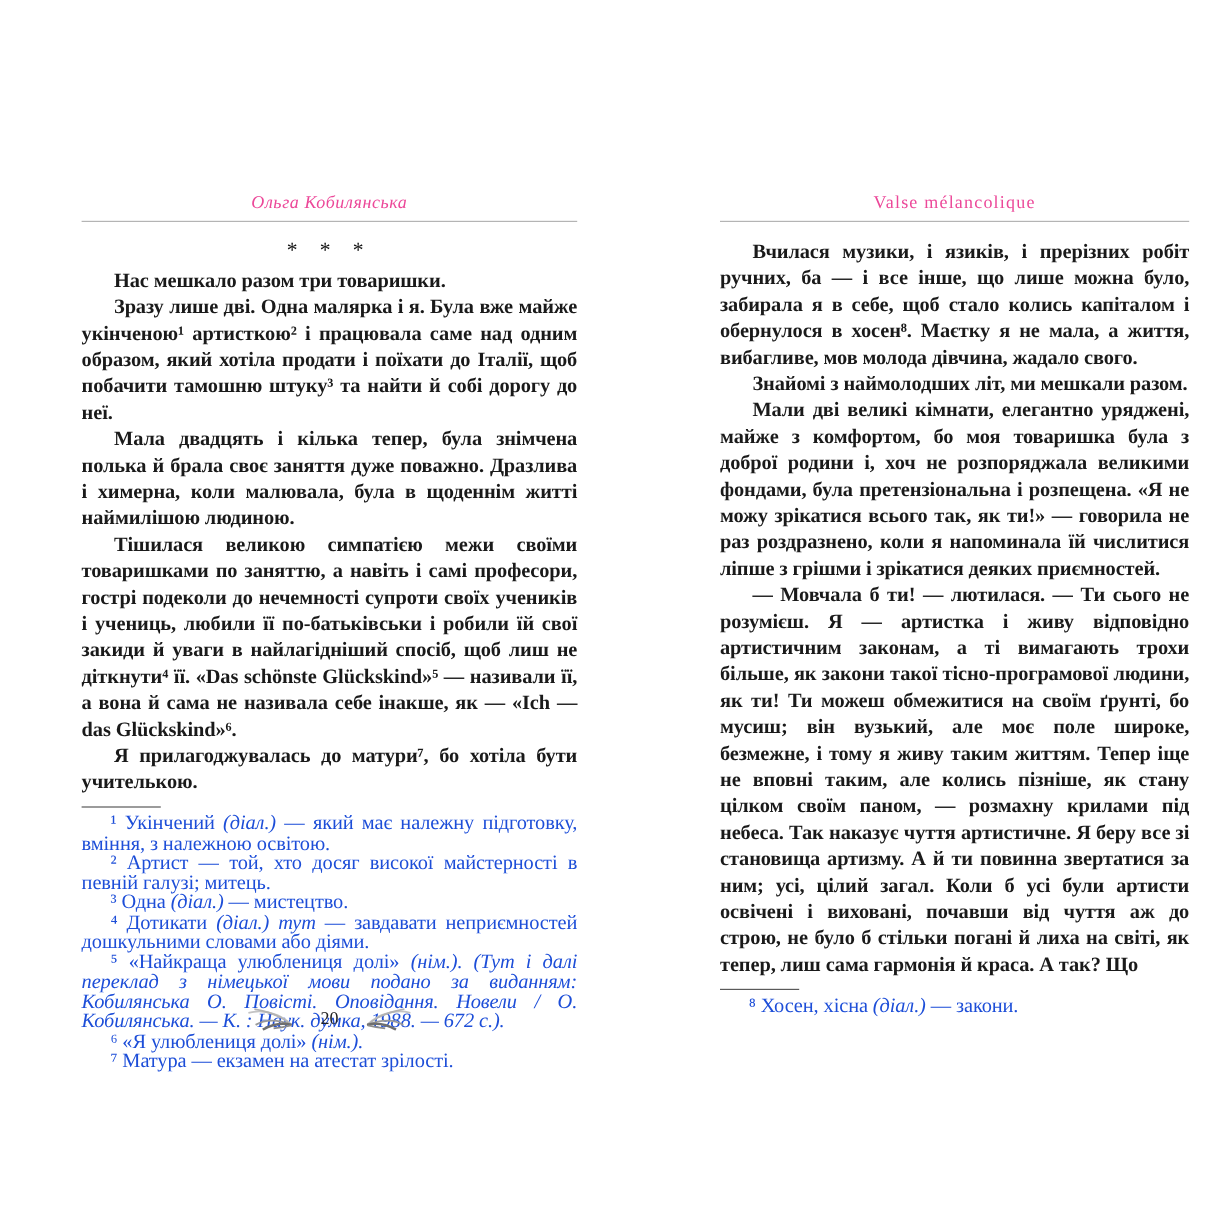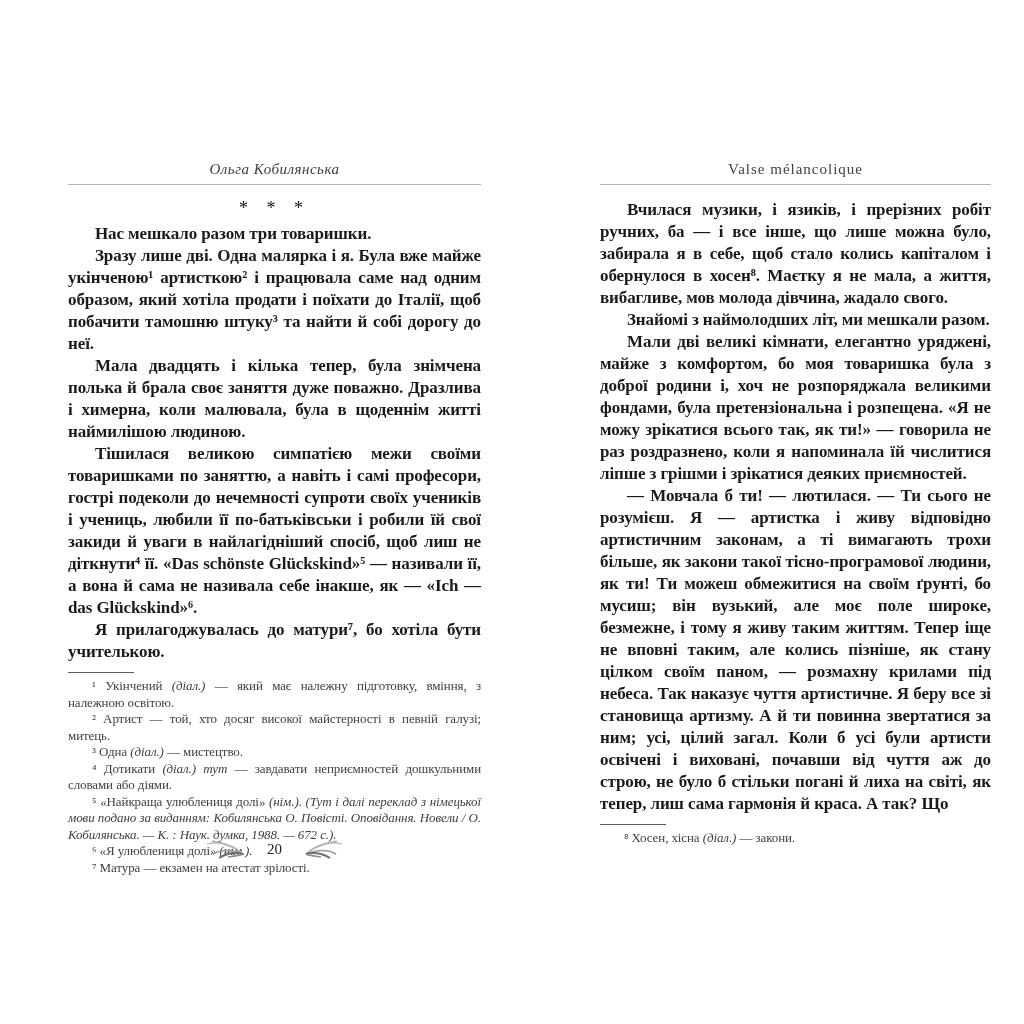--- a/index.html
+++ b/index.html
@@ -4,42 +4,42 @@
 <style>
   html,body{margin:0;padding:0;}
   body{
     width:1024px;height:1024px;position:relative;background:#ffffff;
     font-family:"Liberation Serif", serif;color:#1a1a1a;overflow:hidden;
   }
   .page{position:absolute;top:161px;}
   .page-left{left:68px;width:413px;}
   .page-right{left:600px;width:391px;}
   .running-header{
-    text-align:center;font-size:15px;color:#404040;
+    text-align:center;font-size:15px;color:#ec4899;
     padding-bottom:6px;letter-spacing:1px;
   }
   .page-left .running-header{font-style:italic;letter-spacing:.5px;}
   .header-rule{border-top:1px solid #b4b4b4;height:0;}
   .section-divider{
     text-align:center;font-size:18px;letter-spacing:7px;
     margin:13px 0 3px 0;color:#111;
   }
   .body-text{margin-top:4px;}
   .page-right .body-text{margin-top:14px;}
   .body-text p{
     margin:0;text-indent:27px;text-align:justify;
     font-size:17px;line-height:22px;letter-spacing:-0.1px;font-weight:bold;
   }
   .footnote-sep{
     width:66px;border-top:1px solid #5a5a5a;height:0;
     margin:9px 0 5px 0;
   }
   .footnotes p{
     margin:0;text-indent:24px;text-align:justify;
-    font-size:13px;line-height:16.5px;letter-spacing:-0.1px;color:#404040;
+    font-size:17px;line-height:16.5px;letter-spacing:-0.1px;color:#1d4ed8;
   }
   .footnotes .it, .it{font-style:italic;}
   .pagenum-row{
     position:absolute;left:0;width:100%;top:679px;
     display:flex;align-items:center;justify-content:center;gap:23px;
   }
   .pagenum{font-size:15px;color:#222;}
   .wing{display:block;}
   .wing.flip{transform:scaleX(-1);}
 </style>

